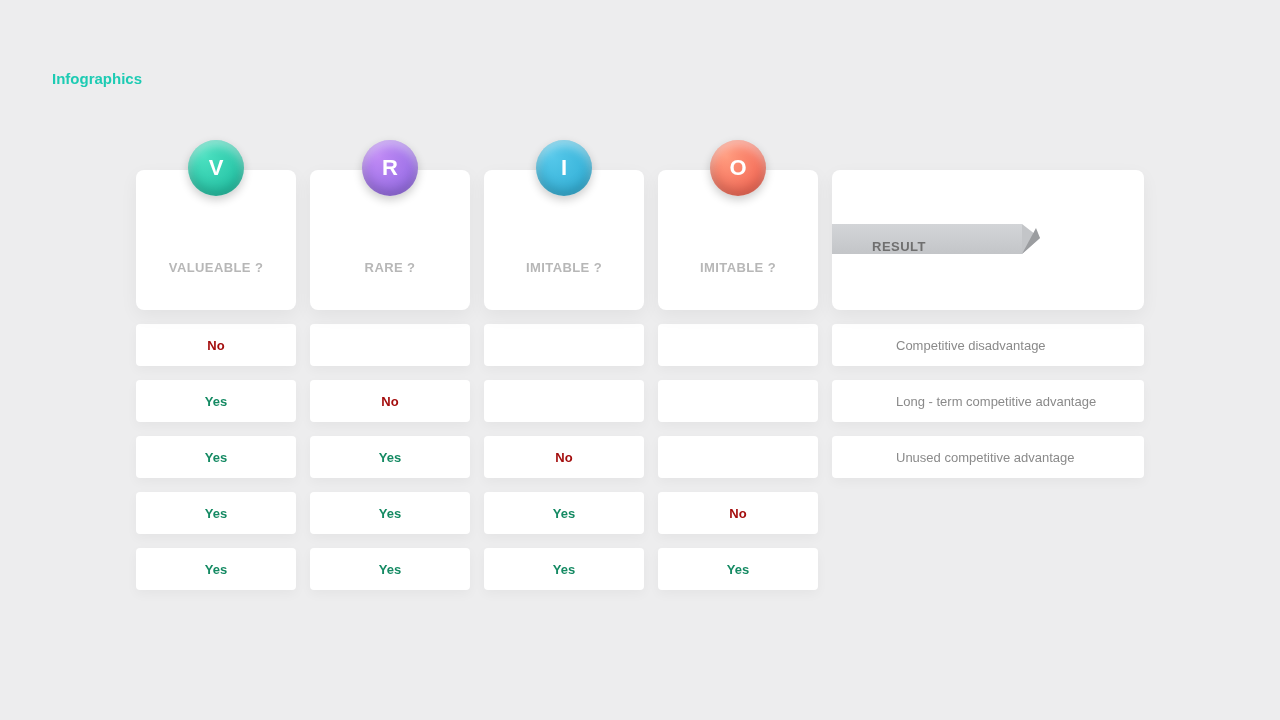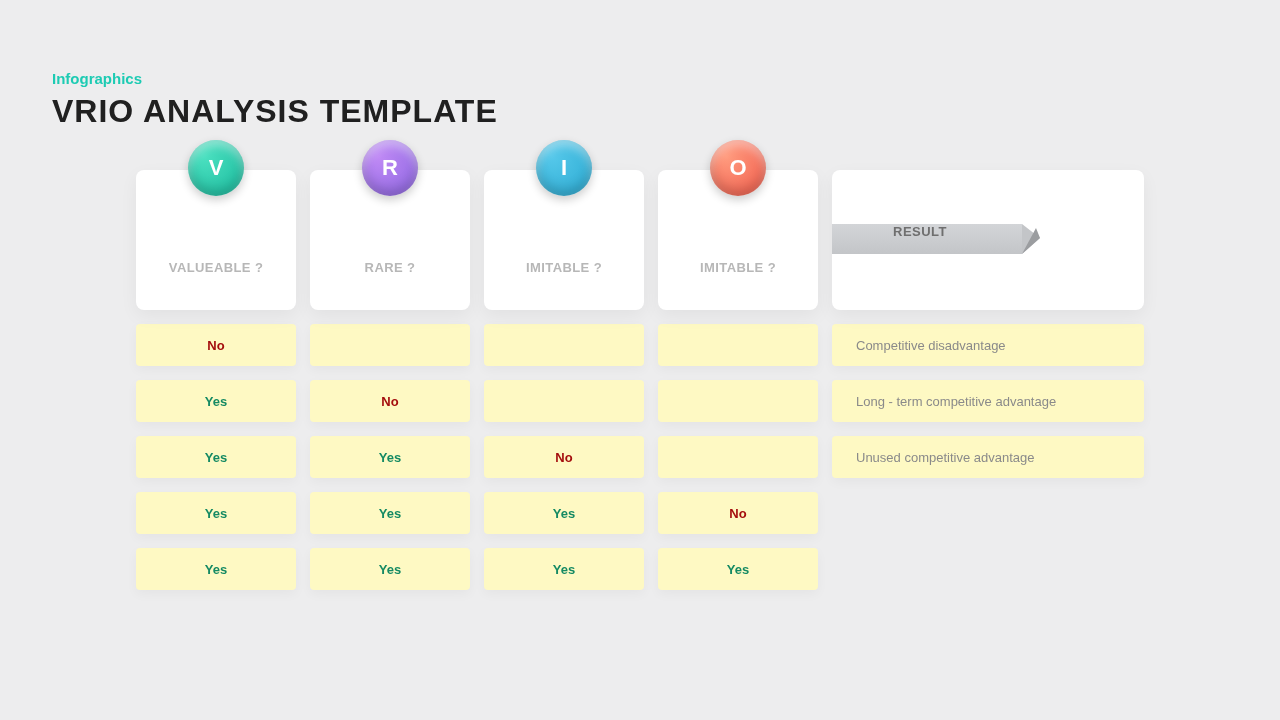--- a/index.html
+++ b/index.html
@@ -11,35 +11,34 @@
 .col{width:160px;display:flex;flex-direction:column;gap:14px}
 .col.result{width:312px}
 .header{position:relative;background:#fff;border-radius:8px;height:140px;box-shadow:0 6px 18px rgba(0,0,0,0.05);display:flex;align-items:center;justify-content:center}
 .col.result .header{box-shadow:0 6px 18px rgba(0,0,0,0.05)}
 .badge{position:absolute;top:-30px;left:50%;transform:translateX(-50%);width:56px;height:56px;border-radius:50%;display:flex;align-items:center;justify-content:center;color:#fff;font-weight:700;font-size:22px;box-shadow:0 4px 10px rgba(0,0,0,0.2), inset 0 -6px 12px rgba(0,0,0,0.18), inset 0 6px 10px rgba(255,255,255,0.45)}
 .b-v{background:radial-gradient(circle at 30% 30%,#4be0c0,#18b99c)}
 .b-r{background:radial-gradient(circle at 30% 30%,#c08af5,#8a64e0)}
 .b-i{background:radial-gradient(circle at 30% 30%,#55c8ea,#2aa9d1)}
 .b-o{background:radial-gradient(circle at 30% 30%,#ff9b7e,#f05a4a)}
 .hlabel{font-size:13px;font-weight:700;color:#b7b7b7;letter-spacing:.4px;margin-top:54px}
-.ribbon{position:absolute;left:0;top:54px;height:30px;width:190px;background:linear-gradient(#d3d5d8,#c3c5c8);display:flex;align-items:flex-start;padding-left:61px;box-sizing:border-box}
+.ribbon{position:absolute;left:0;top:54px;height:30px;width:190px;background:linear-gradient(#d3d5d8,#c3c5c8);display:flex;align-items:flex-end;padding-left:40px;box-sizing:border-box}
 .ribbon .txt{color:#6f6f6f;font-weight:700;font-size:13px;letter-spacing:.5px}
 .ribbon-end{position:absolute;left:190px;top:54px}
-.cell{background:#fef9c3;border-radius:4px;height:42px;box-shadow:0 4px 12px rgba(0,0,0,0.04);display:flex;align-items:center;justify-content:center;font-size:13px;font-weight:600}
-.col.result .cell{justify-content:flex-start;padding-left:24px;color:#8a8a8a;font-weight:400;font-size:13px}
+.cell{background:#ffffff;border-radius:4px;height:42px;box-shadow:0 4px 12px rgba(0,0,0,0.04);display:flex;align-items:center;justify-content:center;font-size:13px;font-weight:600}
+.col.result .cell{justify-content:flex-start;padding-left:64px;color:#8a8a8a;font-weight:400;font-size:13px}
 .no{color:#a40e0e}
 .yes{color:#158a63}
 .blank{color:transparent}
 </style>
 </head>
 <body>
 
 <div class="slide">
   <div class="eyebrow">Infographics</div>
-  <div class="title">VRIO ANALYSIS TEMPLATE</div>
 
   <div class="grid">
     <div class="cols">
 
       <div class="col">
         <div class="header">
           <div class="badge b-v">V</div>
           <div class="hlabel">VALUEABLE ?</div>
         </div>
         <div class="cell no">No</div>

